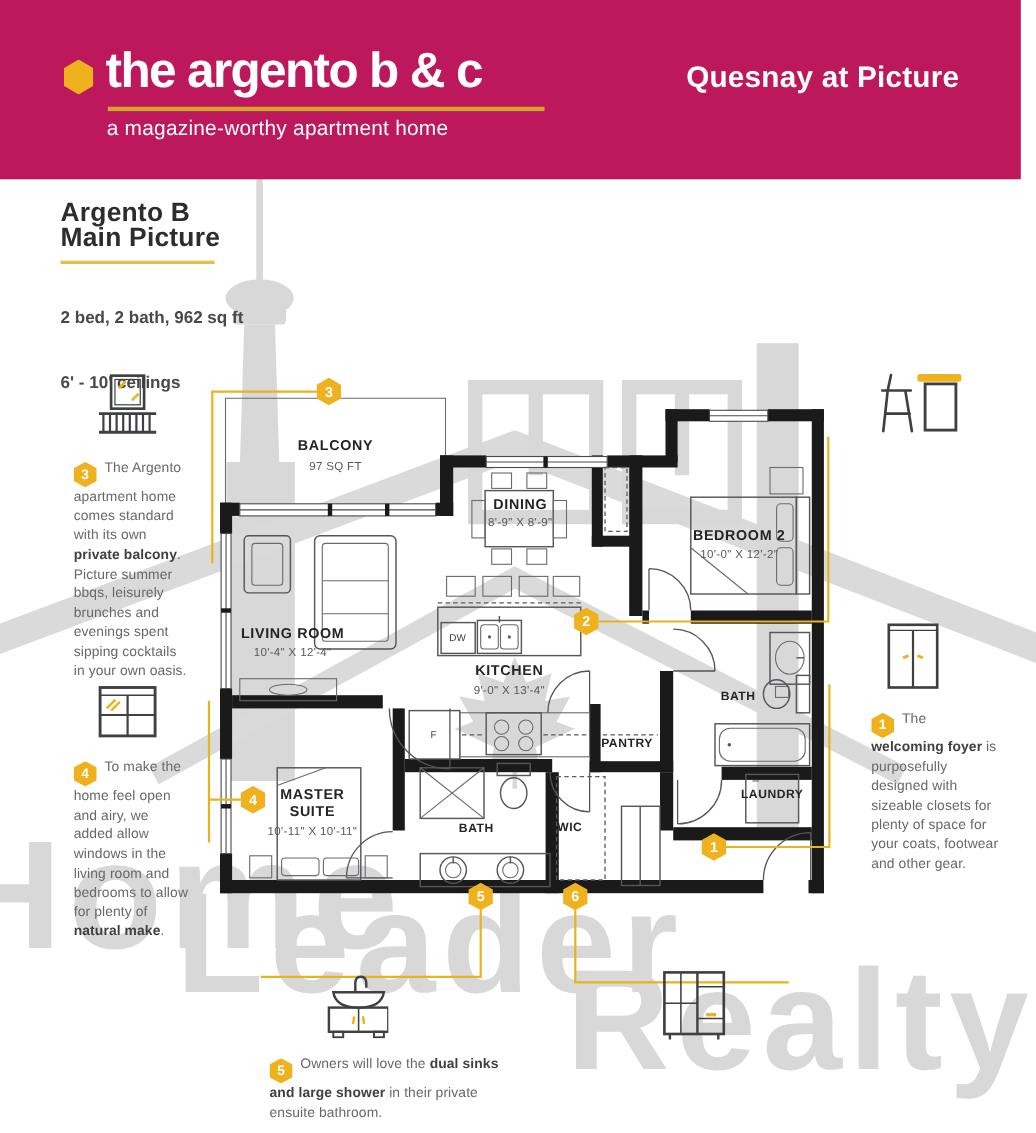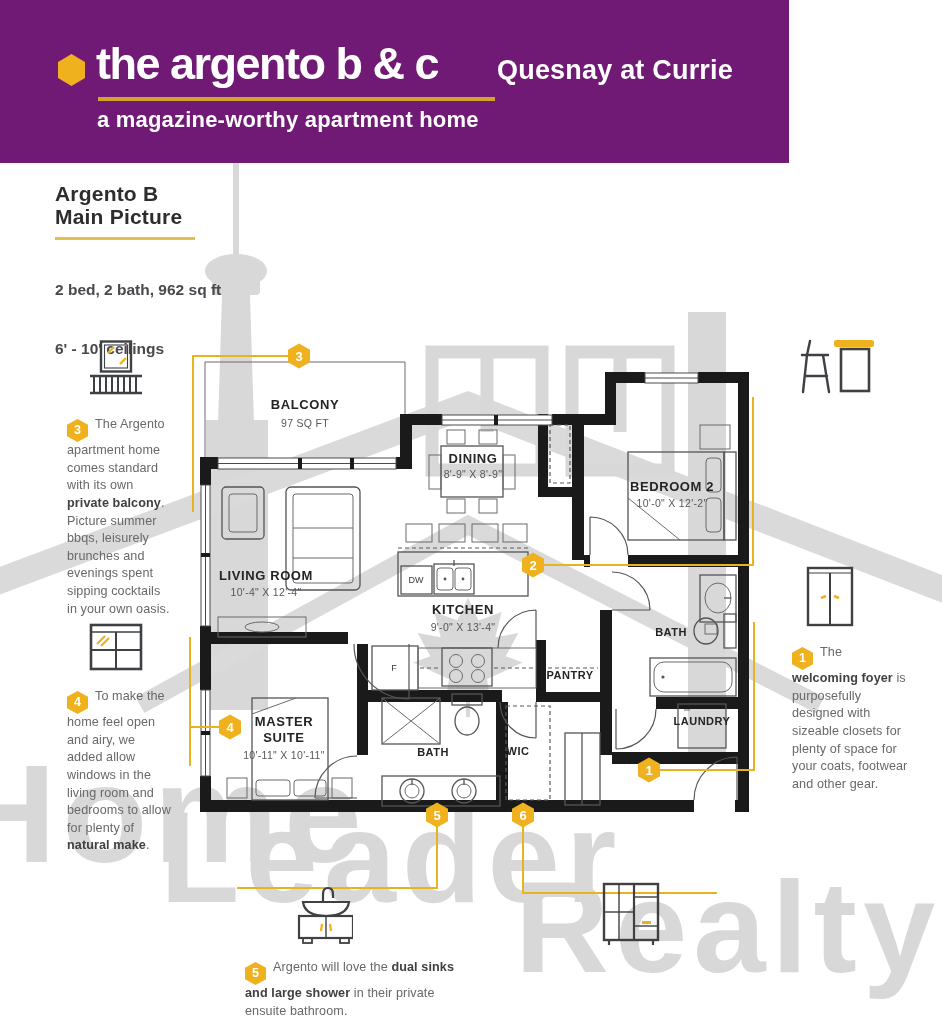--- a/index.html
+++ b/index.html
@@ -1,34 +1,34 @@
 <!DOCTYPE html>
 <html><head>
 <meta charset="utf-8">
 <style>
   html,body{margin:0;padding:0;background:#ffffff;}
   .page{position:relative;width:942px;height:1030px;background:#ffffff;overflow:hidden;
         font-family:"Liberation Sans",sans-serif;}
   .layer{position:absolute;left:0;top:0;}
 
   
-  .header{position:absolute;left:0;top:0;width:789px;height:163px;background:#701a75;z-index:30;}
+  .header{position:absolute;left:0;top:0;width:928px;height:163px;background:#be185d;z-index:30;}
   .logo-hex{position:absolute;left:58px;top:54px;width:27px;height:32px;background:#EFB11D;
             clip-path:polygon(50% 0,100% 25%,100% 75%,50% 100%,0 75%,0 25%);}
   .title{position:absolute;left:96px;top:38px;font-size:45px;font-weight:700;color:#ffffff;
          letter-spacing:-1.5px;white-space:nowrap;}
   .title-underline{position:absolute;left:98px;top:97px;width:397px;height:4px;background:#D2A42A;}
-  .subtitle{position:absolute;left:97px;top:107px;font-size:22px;font-weight:700;color:#fdfdfd;
+  .subtitle{position:absolute;left:97px;top:107px;font-size:19px;font-weight:400;color:#fdfdfd;
             letter-spacing:.2px;}
   .project{position:absolute;right:56px;top:55px;font-size:27px;font-weight:700;color:#ffffff;
            letter-spacing:.2px;}
 
   
   .features{position:absolute;left:55px;top:182px;z-index:20;}
-  .features h1{margin:0;font-size:21px;line-height:23px;font-weight:700;color:#2E2C2F;letter-spacing:.2px;}
+  .features h1{margin:0;font-size:24px;line-height:23px;font-weight:700;color:#2E2C2F;letter-spacing:.2px;}
   .features .rule{width:140px;height:3px;background:#E2C14A;margin:9px 0 9px 0;}
   .features .spec{font-size:15.5px;line-height:19px;font-weight:700;color:#47494C;margin-top:40px;}
 
   
   .callout{position:absolute;z-index:20;}
   .callout-icon{margin-bottom:9px;}
   .callout-text{margin:12px;font-size:12.6px;line-height:1.4;color:#66686B;letter-spacing:.1px;}
   .callout-text .b{font-weight:700;color:#3E4043;}
   .hex-badge{display:inline-block;width:21px;height:23px;background:#EFB11D;color:#ffffff;
              clip-path:polygon(50% 0,100% 25%,100% 75%,50% 100%,0 75%,0 25%);
@@ -316,21 +316,21 @@
           </g>
       </g>
     </g>
   </svg>
 
   <div class="header">
     <span class="logo-hex"></span>
     <div class="title">the argento b &amp; c</div>
     <div class="title-underline"></div>
     <div class="subtitle">a magazine-worthy apartment home</div>
-    <div class="project">Quesnay at Currie</div>
+    <div class="project">Quesnay at Picture</div>
   </div>
 
   <div class="features">
     <h1>
       <span>Argento B</span><br>
       <span>Main Picture</span>
     </h1>
     <div class="rule"></div>
     <div class="spec">2 bed, 2 bath, 962 sq ft</div>
     <div class="spec">6' - 10' ceilings</div>
@@ -394,21 +394,21 @@
         <path d="M36 16 V8 Q36 2 41 2 Q46 2 46 8 V12" stroke="#3E4043" stroke-width="2.2"></path>
         <path d="M16 16 H62 Q60 30 39 30 Q18 30 16 16 Z" stroke="#3E4043" stroke-width="2.2"></path>
         <rect x="12" y="30" width="54" height="22" stroke="#3E4043" stroke-width="2.2"></rect>
         <line x1="39" y1="30" x2="39" y2="52" stroke="#3E4043" stroke-width="1.4"></line>
         <line x1="35" y1="38" x2="34" y2="45" stroke="#EFB11D" stroke-width="2.2"></line>
         <line x1="43" y1="38" x2="44" y2="45" stroke="#EFB11D" stroke-width="2.2"></line>
         <rect x="16" y="52" width="9" height="5" stroke="#3E4043" stroke-width="1.8"></rect>
         <rect x="53" y="52" width="9" height="5" stroke="#3E4043" stroke-width="1.8"></rect>
       </svg>
     </div>
-    <p class="callout-text"><span class="hex-badge">5</span><span><span>Argento will love the </span><span class="b">dual sinks and large shower</span><span> in their private ensuite bathroom.</span></span></p>
+    <p class="callout-text"><span class="hex-badge">5</span><span><span>Owners will love the </span><span class="b">dual sinks and large shower</span><span> in their private ensuite bathroom.</span></span></p>
   </div>
 
   <div class="callout c6">
     <div class="callout-icon">
       <svg width="64" height="64" viewBox="0 0 64 64" fill="none">
         <rect x="5" y="2" width="54" height="56" stroke="#3E4043" stroke-width="2.4"></rect>
         <line x1="35" y1="2" x2="35" y2="58" stroke="#3E4043" stroke-width="2.2"></line>
         <line x1="20" y1="2" x2="20" y2="58" stroke="#3E4043" stroke-width="1.4"></line>
         <line x1="5" y1="30" x2="35" y2="30" stroke="#3E4043" stroke-width="1.4"></line>
         <line x1="35" y1="15" x2="59" y2="15" stroke="#3E4043" stroke-width="1.4"></line>

